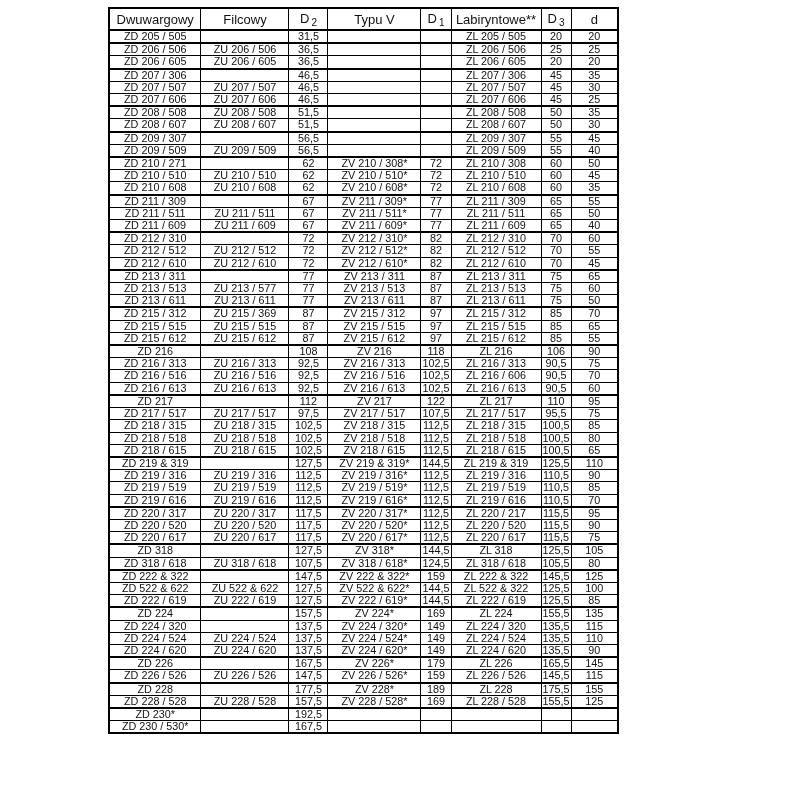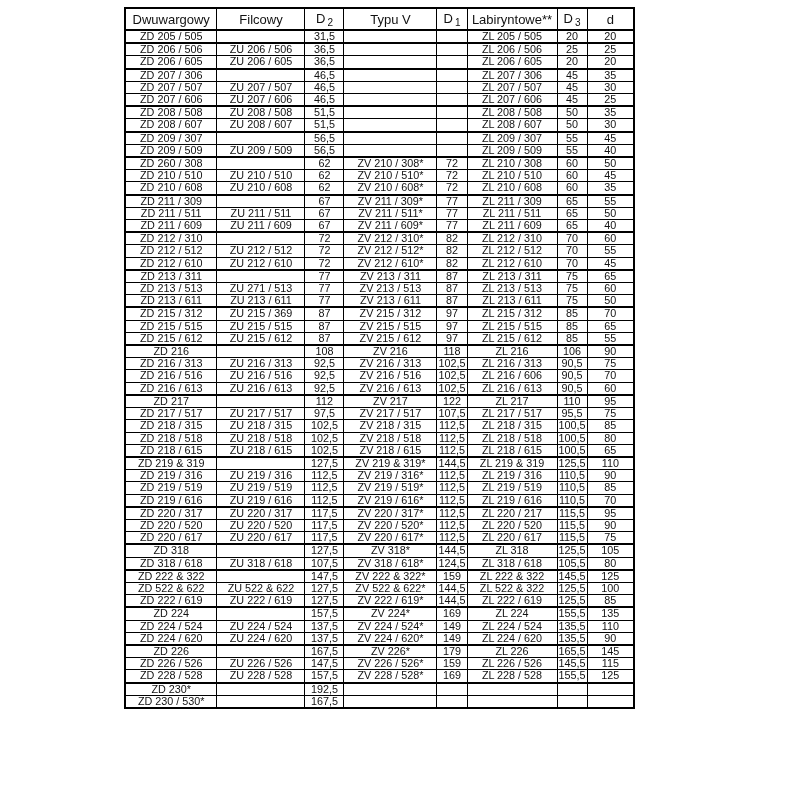--- a/index.html
+++ b/index.html
@@ -8,21 +8,20 @@
     background: #ffffff;
     width: 797px;
     height: 797px;
     font-family: "Liberation Sans", sans-serif;
     color: #111111;
   }
   .page {
     width: 727px;
     height: 797px;
     overflow: hidden;
-    padding-left: 16px;
   }
   table.spec {
     border-collapse: collapse;
     table-layout: fixed;
     margin: 7px auto 0 auto;
     border: 2px solid #000000;
   }
   table.spec th {
     border: 1px solid #000000;
     border-bottom: 2px solid #000000;
@@ -175,21 +174,21 @@
           <td>ZD 209 / 509</td>
           <td>ZU 209 / 509</td>
           <td>56,5</td>
           <td></td>
           <td></td>
           <td>ZL 209 / 509</td>
           <td>55</td>
           <td>40</td>
         </tr>
         <tr class="group-start">
-          <td>ZD 260 / 308</td>
+          <td>ZD 210 / 271</td>
           <td></td>
           <td>62</td>
           <td>ZV 210 / 308*</td>
           <td>72</td>
           <td>ZL 210 / 308</td>
           <td>60</td>
           <td>50</td>
         </tr>
         <tr>
           <td>ZD 210 / 510</td>
@@ -276,21 +275,21 @@
           <td></td>
           <td>77</td>
           <td>ZV 213 / 311</td>
           <td>87</td>
           <td>ZL 213 / 311</td>
           <td>75</td>
           <td>65</td>
         </tr>
         <tr>
           <td>ZD 213 / 513</td>
-          <td>ZU 271 / 513</td>
+          <td>ZU 213 / 577</td>
           <td>77</td>
           <td>ZV 213 / 513</td>
           <td>87</td>
           <td>ZL 213 / 513</td>
           <td>75</td>
           <td>60</td>
         </tr>
         <tr>
           <td>ZD 213 / 611</td>
           <td>ZU 213 / 611</td>
@@ -545,20 +544,30 @@
           <td>ZD 224</td>
           <td></td>
           <td>157,5</td>
           <td>ZV 224*</td>
           <td>169</td>
           <td>ZL 224</td>
           <td>155,5</td>
           <td>135</td>
         </tr>
         <tr>
+          <td>ZD 224 / 320</td>
+          <td></td>
+          <td>137,5</td>
+          <td>ZV 224 / 320*</td>
+          <td>149</td>
+          <td>ZL 224 / 320</td>
+          <td>135,5</td>
+          <td>115</td>
+        </tr>
+        <tr>
           <td>ZD 224 / 524</td>
           <td>ZU 224 / 524</td>
           <td>137,5</td>
           <td>ZV 224 / 524*</td>
           <td>149</td>
           <td>ZL 224 / 524</td>
           <td>135,5</td>
           <td>110</td>
         </tr>
         <tr>
@@ -584,20 +593,30 @@
         <tr>
           <td>ZD 226 / 526</td>
           <td>ZU 226 / 526</td>
           <td>147,5</td>
           <td>ZV 226 / 526*</td>
           <td>159</td>
           <td>ZL 226 / 526</td>
           <td>145,5</td>
           <td>115</td>
         </tr>
+        <tr class="group-start">
+          <td>ZD 228</td>
+          <td></td>
+          <td>177,5</td>
+          <td>ZV 228*</td>
+          <td>189</td>
+          <td>ZL 228</td>
+          <td>175,5</td>
+          <td>155</td>
+        </tr>
         <tr>
           <td>ZD 228 / 528</td>
           <td>ZU 228 / 528</td>
           <td>157,5</td>
           <td>ZV 228 / 528*</td>
           <td>169</td>
           <td>ZL 228 / 528</td>
           <td>155,5</td>
           <td>125</td>
         </tr>

